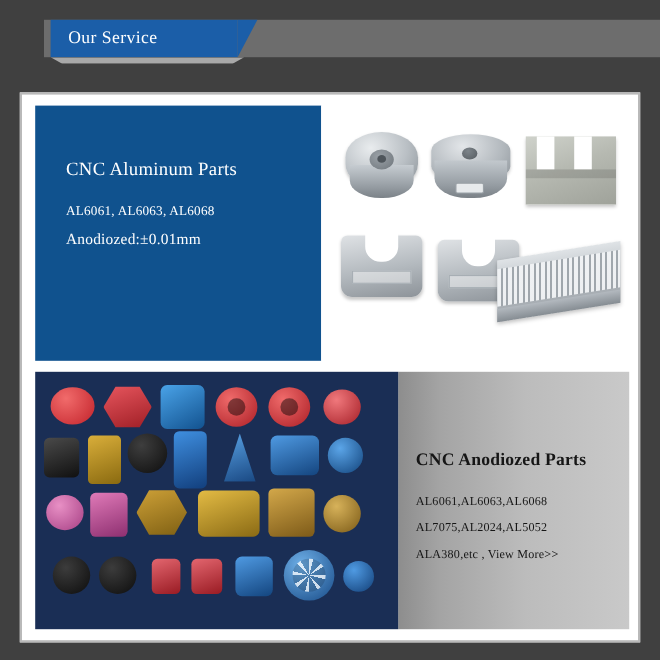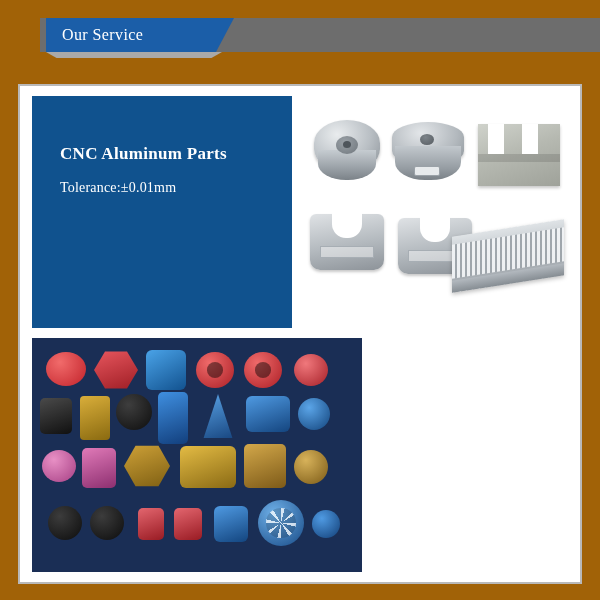--- a/index.html
+++ b/index.html
@@ -11,21 +11,21 @@
     height: 600px;
     background: #ffffff;
     font-family: "Liberation Sans", sans-serif;
     overflow: hidden;
   }
 
   .page {
     position: relative;
     width: 600px;
     height: 600px;
-    background: #a16207;
+    background: #404040;
     box-sizing: border-box;
   }
 
   
   .header {
     position: absolute;
     left: 0;
     top: 18px;
     width: 600px;
     height: 40px;
@@ -108,21 +108,21 @@
   .panel-top .img-col {
     width: 280px;
     height: 232px;
     background: #ffffff;
     position: relative;
     overflow: hidden;
   }
   .title-blue {
     font-family: "Liberation Serif", serif;
     font-size: 17px;
-    font-weight: bold;
+    font-weight: normal;
     letter-spacing: .3px;
     margin-bottom: 16px;
   }
   .line-blue {
     font-family: "Liberation Serif", serif;
     font-size: 12px;
     line-height: 23px;
     letter-spacing: .2px;
   }
   .tol-blue {
@@ -326,21 +326,22 @@
     <div class="header-tab-skew"></div>
     <div class="header-shadow"></div>
     <div class="header-title">Our Service</div>
   </div>
 
   <div class="frame">
 
     <div class="panel-top">
       <div class="text-col">
         <div class="title-blue">CNC Aluminum Parts</div>
-        <div class="tol-blue">Tolerance:±0.01mm</div>
+        <div class="line-blue">AL6061, AL6063, AL6068</div>
+        <div class="tol-blue">Anodiozed:±0.01mm</div>
       </div>
 
       <div class="img-col">
 
         <div class="part" style="left:22px; top:24px; width:66px; height:60px;">
           <div class="disc-outer"></div>
           <div class="disc-skirt"></div>
           <div class="disc-inner"></div>
           <div class="disc-hub"></div>
         </div>
@@ -402,16 +403,22 @@
 
         <div class="cpart round" style="left:16px; top:168px; width:34px; height:34px; background:radial-gradient(circle at 35% 30%, #3c3c3c, #0c0c0c);"></div>
         <div class="cpart round" style="left:58px; top:168px; width:34px; height:34px; background:radial-gradient(circle at 35% 30%, #3c3c3c, #0c0c0c);"></div>
         <div class="cpart" style="left:106px; top:170px; width:26px; height:32px; background:linear-gradient(160deg,#e3666f,#991b23); border-radius:5px;"></div>
         <div class="cpart" style="left:142px; top:170px; width:28px; height:32px; background:linear-gradient(160deg,#e3666f,#991b23); border-radius:5px;"></div>
         <div class="cpart" style="left:182px; top:168px; width:34px; height:36px; background:linear-gradient(160deg,#4f9ae2,#13457f); border-radius:6px;"></div>
         <div class="cpart round wheel" style="left:226px; top:162px; width:46px; height:46px; background:radial-gradient(circle at 35% 30%, #6fb0e8, #174a86);"></div>
         <div class="cpart round" style="left:280px; top:172px; width:28px; height:28px; background:radial-gradient(circle at 35% 30%, #4f9ae2, #123f77);"></div>
       </div>
 
+      <div class="text-col">
+        <div class="title-gray">CNC Anodiozed Parts</div>
+        <div class="line-gray">AL6061,AL6063,AL6068</div>
+        <div class="line-gray">AL7075,AL2024,AL5052</div>
+        <div class="line-gray">ALA380,etc , View More&gt;&gt;</div>
+      </div>
     </div>
 
   </div>
 </div>
 
 </body></html>

